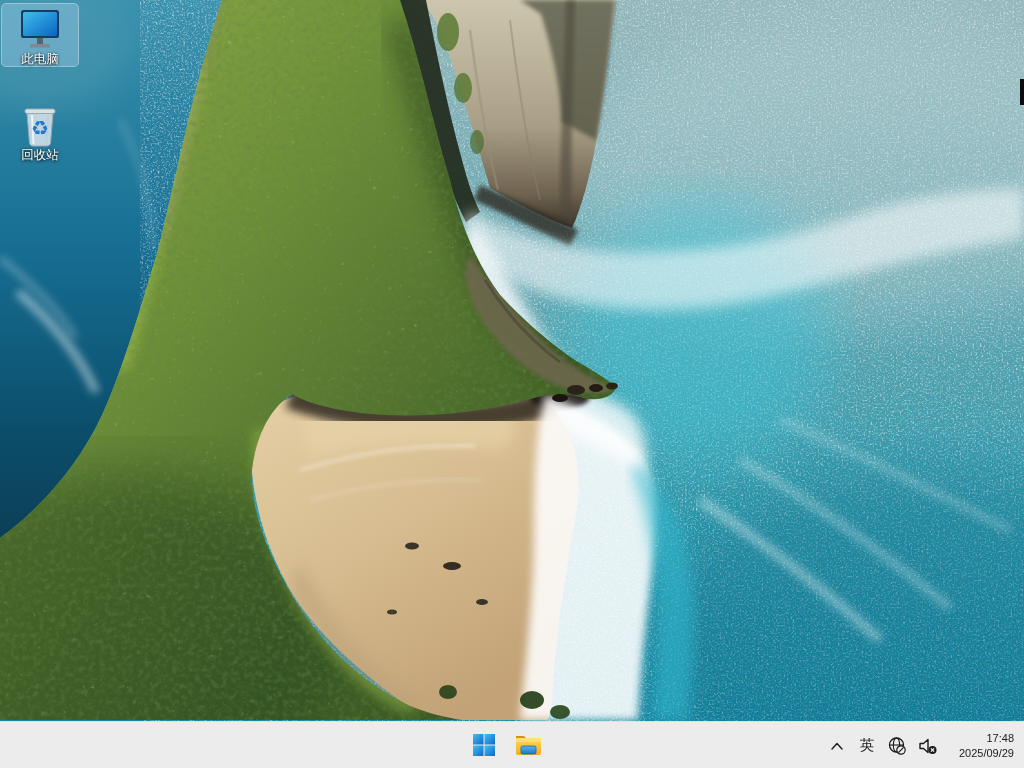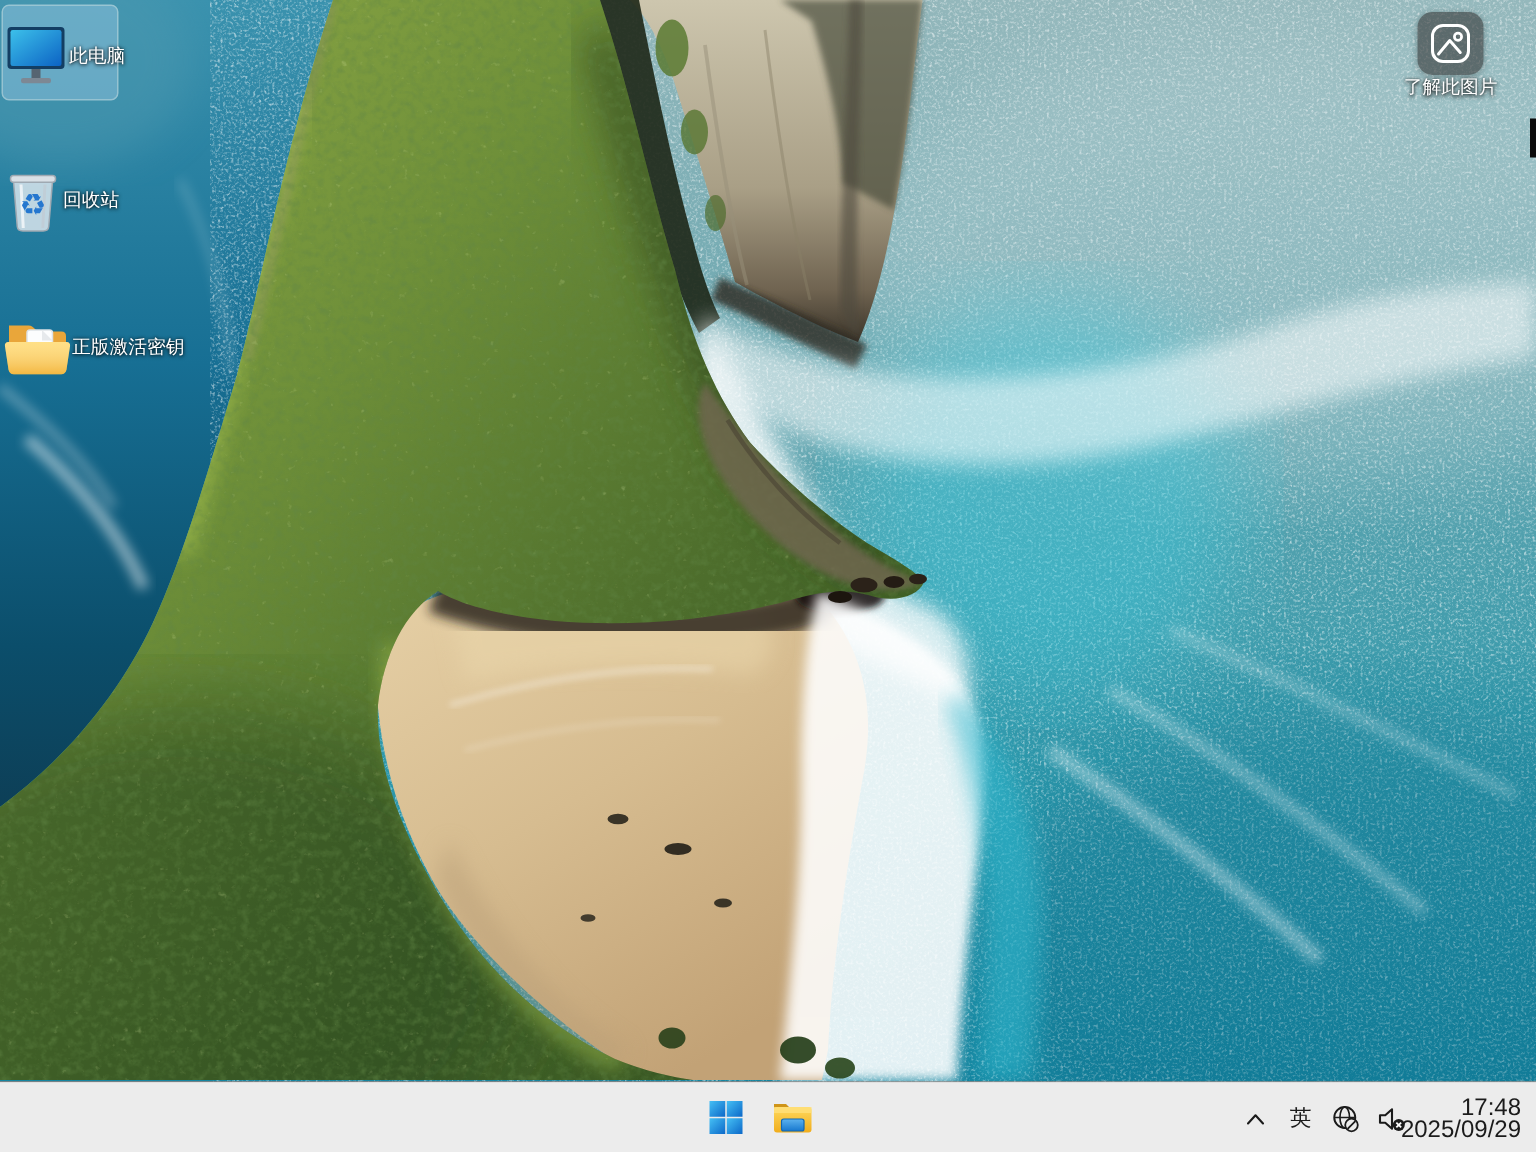--- a/index.html
+++ b/index.html
@@ -2,21 +2,21 @@
 <html><head>
 <meta charset="utf-8">
 <style>
   html,body{margin:0;padding:0;background:#000;}
   .stage{position:relative;width:1024px;height:768px;overflow:hidden;
          font-family:"Liberation Sans","DejaVu Sans",sans-serif;}
   .wallpaper{position:absolute;left:0;top:0;width:1024px;height:721px;display:block;}
 
   
   .icon-cell{position:absolute;left:2px;width:76px;height:62px;display:flex;
-             align-items:center;border-radius:4px;padding-top:3px;
+             flex-direction:column;align-items:center;border-radius:4px;padding-top:3px;
              box-sizing:border-box;cursor:default;}
   .icon-cell.sel{background:rgba(195,225,255,.30);outline:1px solid rgba(255,255,255,.45);}
   .ico{width:48px;height:46px;display:flex;align-items:center;justify-content:center;}
   .lbl{margin-top:1px;font-size:12.5px;line-height:14px;color:#fff;text-align:center;
        text-shadow:0 1px 3px rgba(0,0,0,.9),0 0 2px rgba(0,0,0,.65);white-space:nowrap;}
 
   .spotlight{position:absolute;left:930px;top:8px;width:74px;display:flex;
              flex-direction:column;align-items:center;cursor:default;}
   .spot-badge{width:44px;height:42px;border-radius:10px;background:rgba(48,48,48,.58);
               display:flex;align-items:center;justify-content:center;
@@ -30,21 +30,21 @@
           display:flex;align-items:center;justify-content:center;cursor:default;}
   .tb-center{position:absolute;left:464px;top:3px;display:flex;gap:4px;}
   .tb-right{position:absolute;right:6px;top:0;height:47px;display:flex;align-items:center;}
   .tray-btn{background:none;border:0;padding:0;margin:0;height:40px;display:flex;
             align-items:center;justify-content:center;border-radius:6px;color:#1b1b1b;cursor:default;}
   .chev{width:30px;}
   .ime{width:30px;font-size:14.5px;font-weight:400;}
   .net{width:30px;}
   .vol{width:32px;}
   .clock{width:74px;flex-direction:column;align-items:flex-end;justify-content:center;
-         font-size:16px;line-height:15px;color:#1b1b1b;padding-right:4px;text-align:right;}
+         font-size:11px;line-height:15px;color:#1b1b1b;padding-right:4px;text-align:right;}
 </style>
 </head>
 <body>
 
 <div class="stage">
 
   <svg class="wallpaper" viewBox="0 0 1024 721" preserveAspectRatio="none">
     <defs>
       <linearGradient id="gOcean" x1="0" y1="0" x2="0" y2="1">
         <stop offset="0" stop-color="#93b7bb"></stop>
@@ -217,51 +217,21 @@
         <path d="M7,10 L33,10 L30.5,40 C30.3,42 28.6,43 26.8,43 L13.2,43 C11.4,43 9.7,42 9.5,40 Z" fill="rgba(233,238,243,0.78)" stroke="#9fa9b2" stroke-width="1"></path>
         <rect x="5" y="6" width="30" height="4.5" rx="2" fill="#d9e0e6" stroke="#9fa9b2" stroke-width="1"></rect>
         <path d="M12,12 L13.5,41" stroke="#ffffff" stroke-width="2" opacity="0.7"></path>
         <path d="M28,12 L26.5,41" stroke="#c2cbd3" stroke-width="2" opacity="0.7"></path>
         <text x="20" y="32" font-size="20" text-anchor="middle" fill="#2577cf">♻</text>
       </svg>
     </div>
     <div class="lbl">回收站</div>
   </div>
 
-  <div class="icon-cell" style="top:198px">
-    <div class="ico">
-      <svg width="46" height="40" viewBox="0 0 46 40">
-        <path d="M4,6 L17,6 C19,6 20,7 21,8 L23,10 L39,10 C41,10 42,11 42,13 L42,30 L4,30 Z" fill="#e9a63a"></path>
-        <rect x="16" y="9" width="17" height="21" rx="2" fill="#fcfdfe" stroke="#dde2e6" stroke-width="1"></rect>
-        <path d="M26,9 L33,16 L26,16 Z" fill="#e6e9ec"></path>
-        <path d="M3.5,17 L42.5,17 C44,17 45,18.2 44.7,19.7 L42.3,35.5 C42,37.3 40.6,38.5 38.8,38.5
-                 L7.2,38.5 C5.4,38.5 4,37.3 3.7,35.5 L1.3,19.7 C1,18.2 2,17 3.5,17 Z" fill="#ffd55e"></path>
-        <path d="M3.5,17 L42.5,17 C44,17 45,18.2 44.7,19.7 L42.3,35.5 C42,37.3 40.6,38.5 38.8,38.5
-                 L7.2,38.5 C5.4,38.5 4,37.3 3.7,35.5 L1.3,19.7 C1,18.2 2,17 3.5,17 Z" fill="url(#foldShade)"></path>
-        <defs>
-          <linearGradient id="foldShade" x1="0" y1="0" x2="0" y2="1">
-            <stop offset="0" stop-color="#ffffff" stop-opacity="0.25"></stop>
-            <stop offset="1" stop-color="#e99f2a" stop-opacity="0.55"></stop>
-          </linearGradient>
-        </defs>
-      </svg>
-    </div>
-    <div class="lbl">正版激活密钥</div>
-  </div>
-
-  <div class="spotlight">
-    <div class="spot-badge">
-      <svg width="30" height="30" viewBox="0 0 30 30">
-        <rect x="3" y="3" width="24" height="24" rx="7" fill="none" stroke="#ffffff" stroke-width="2"></rect>
-        <circle cx="20" cy="10.5" r="2.4" fill="none" stroke="#ffffff" stroke-width="1.8"></circle>
-        <path d="M7,22 L14.5,13 L21.5,21" fill="none" stroke="#ffffff" stroke-width="2" stroke-linecap="round" stroke-linejoin="round"></path>
-      </svg>
-    </div>
-    <div class="lbl">了解此图片</div>
-  </div>
+
 
   <div class="edge-bar"></div>
 
   <div class="taskbar">
     <div class="tb-center">
       <button class="tb-btn">
         <svg width="24" height="24" viewBox="0 0 24 24">
           <defs>
             <linearGradient id="winG" x1="0" y1="0" x2="1" y2="1">
               <stop offset="0" stop-color="#45c0f5"></stop>

